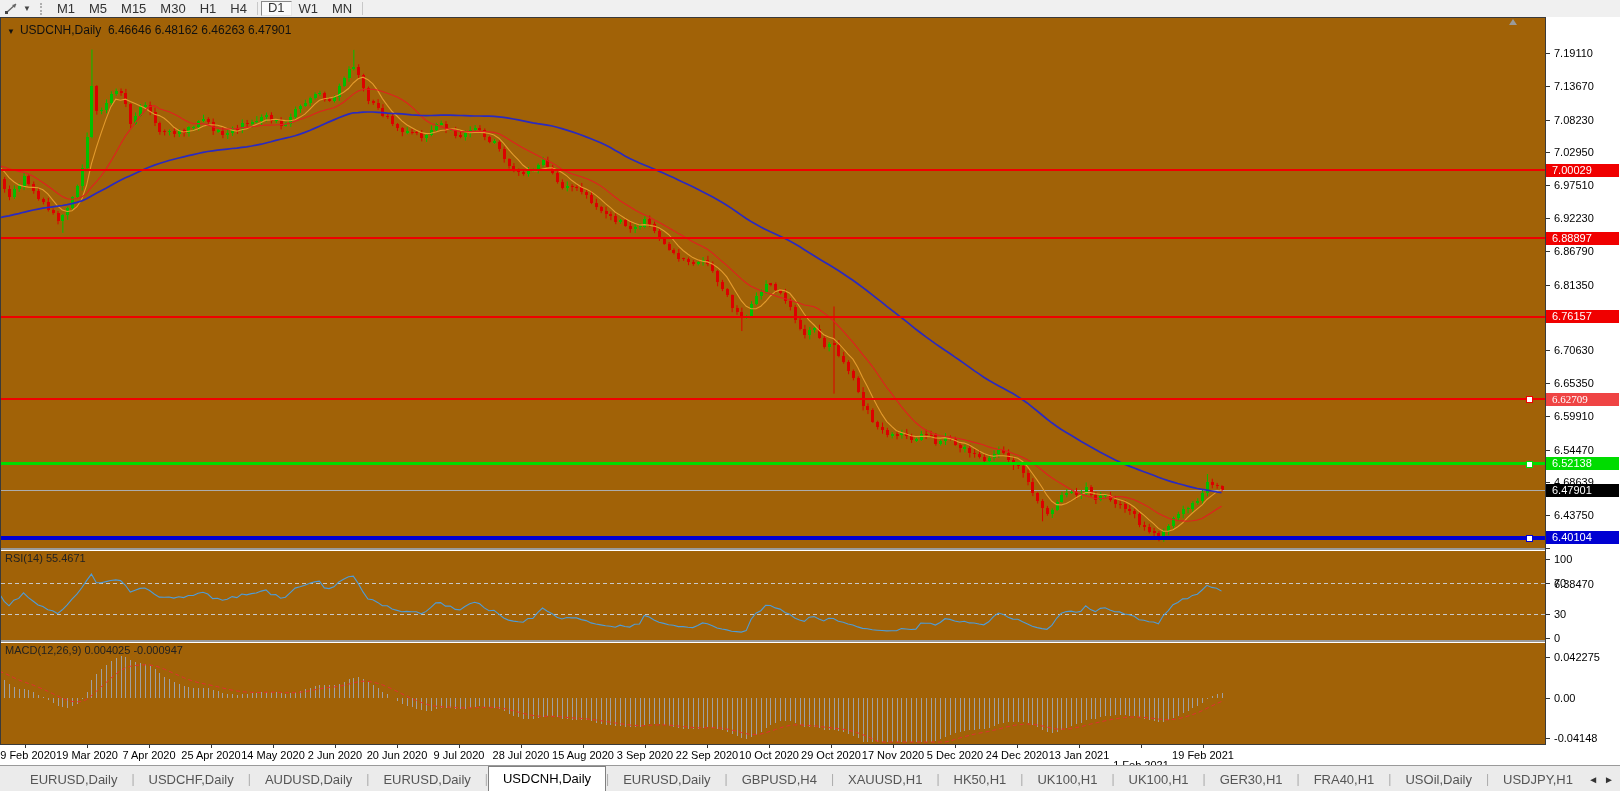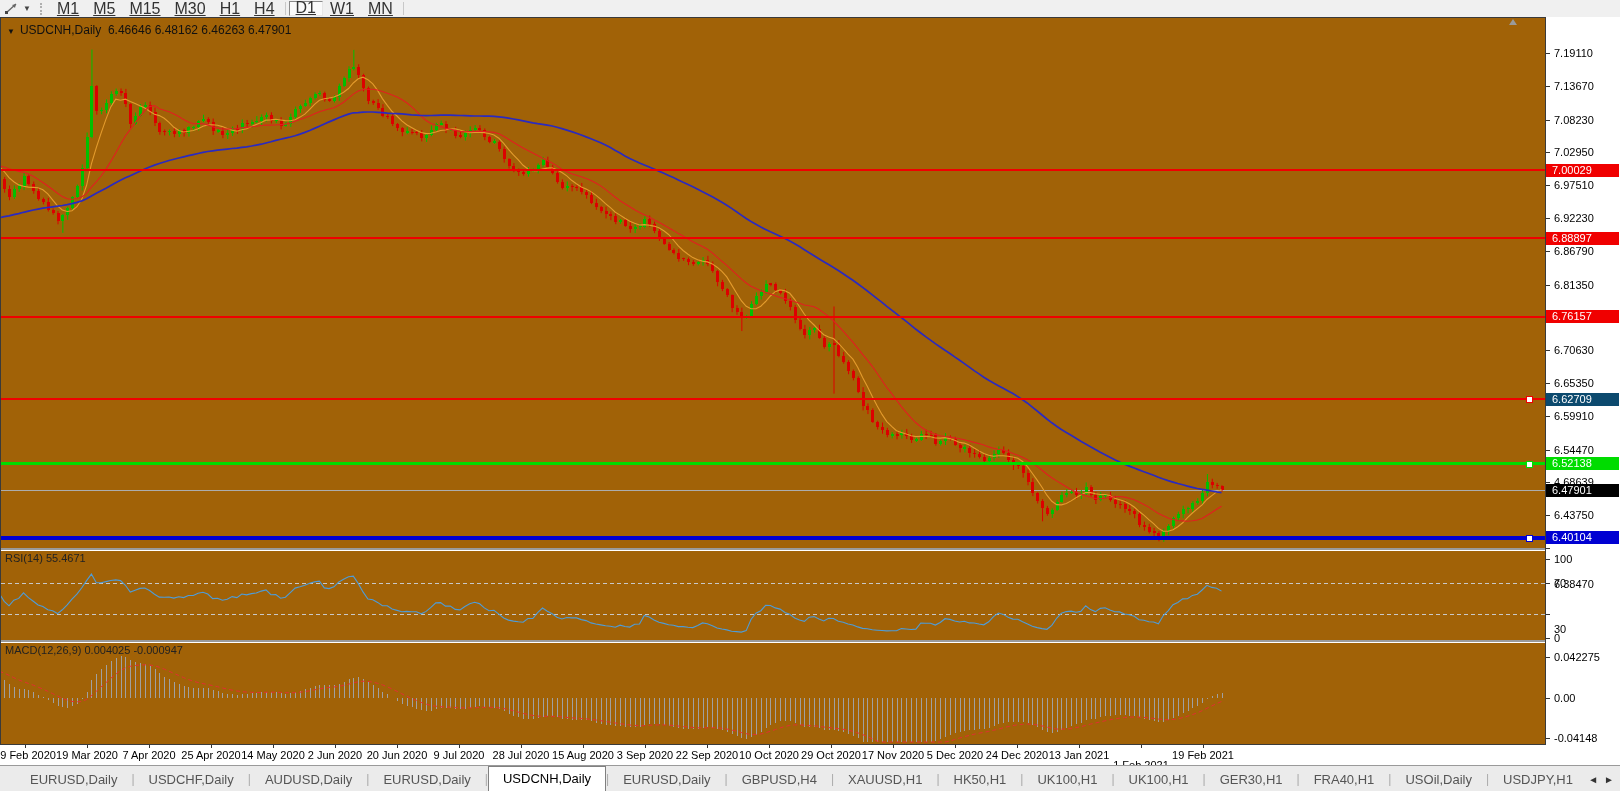--- a/index.html
+++ b/index.html
@@ -6,21 +6,21 @@
     font-family:"Liberation Sans",sans-serif;background:#fff;}
   .app{position:relative;width:1620px;height:791px;background:#fff;}
 
   
   .toolbar{position:absolute;left:0;top:0;width:1620px;height:17px;background:#f0f0f0;
     border-bottom:1px solid #9a9a9a;display:flex;align-items:center;}
   .tool-icon-group{display:flex;align-items:center;padding:0 4px;height:100%;}
   .caret{font-size:8px;color:#444;margin-left:4px;}
   .grip{width:3px;height:12px;margin:0 5px;border-left:2px dotted #b0b0b0;}
   .vsep{width:1px;height:13px;background:#c8c8c8;margin:0 3px;}
-  .tf-btn{font-size:16px;color:#333;padding:1px 7px;height:13px;line-height:13px;cursor:default;text-decoration:underline;}
+  .tf-btn{font-size:13px;color:#333;padding:1px 7px;height:13px;line-height:13px;cursor:default;}
   .tf-btn.active{background:#fafafa;border:1px solid;border-color:#8a8a8a #e6e6e6 #e6e6e6 #8a8a8a;
     height:13px;line-height:12px;padding:0 6px;}
 
   
   .panels{position:absolute;left:0;top:17px;width:1544px;height:726px;border:1px solid #3a3a3a;background:#a16207;}
   .panels svg{position:absolute;left:0;}
   .splitter{position:absolute;left:0;width:1544px;height:2px;background:#9a9a9a;border-bottom:1px solid #fff;}
   .chart-title{position:absolute;left:6px;top:5px;font-size:12px;color:#111;z-index:4;white-space:nowrap;}
   .chart-title .tri{font-size:8px;margin-right:5px;color:#111;}
   .panel-label{position:absolute;font-size:11px;color:#222;z-index:4;white-space:nowrap;}
@@ -900,30 +900,30 @@
       <div class="axis-label" style="top: 427px;">6.54470</div>
       <div class="axis-tick" style="top: 465px;"></div>
       <div class="axis-label" style="top: 459px;">4.68639</div>
       <div class="axis-tick" style="top: 498px;"></div>
       <div class="axis-label" style="top: 492px;">6.43750</div>
       <div class="axis-tick" style="top: 531px;"></div>
       <div class="axis-label" style="top: 525px; margin-top: 36px;">6.38470</div>
       <div class="axis-badge" style="top: 147px; background: rgb(240, 0, 0); color: rgb(255, 255, 255);">7.00029</div>
       <div class="axis-badge" style="top: 215px; background: rgb(240, 0, 0); color: rgb(255, 255, 255);">6.88897</div>
       <div class="axis-badge" style="top: 293px; background: rgb(240, 0, 0); color: rgb(255, 255, 255);">6.76157</div>
-      <div class="axis-badge" style="top: 376px; background: #0c4a6e; color: rgb(255, 255, 255);">6.62709</div>
+      <div class="axis-badge" style="top: 376px; background: #ef4444; color: rgb(255, 255, 255); font-family: Liberation Serif, serif;">6.62709</div>
       <div class="axis-badge" style="top: 440px; background: rgb(0, 220, 0); color: rgb(255, 255, 255);">6.52138</div>
       <div class="axis-badge" style="top: 467px; background: rgb(0, 0, 0); color: rgb(255, 255, 255);">6.47901</div>
       <div class="axis-badge" style="top: 514px; background: rgb(0, 0, 210); color: rgb(255, 255, 255);">6.40104</div>
       <div class="axis-tick" style="top: 542px;"></div>
       <div class="axis-label" style="top: 536px;">100</div>
       <div class="axis-tick" style="top: 566px;"></div>
       <div class="axis-label" style="top: 560px;">70</div>
       <div class="axis-tick" style="top: 597px;"></div>
-      <div class="axis-label" style="top: 606px;">30</div>
+      <div class="axis-label" style="top: 591px;">30</div>
       <div class="axis-tick" style="top: 621px;"></div>
       <div class="axis-label" style="top: 615px;">0</div>
       <div class="axis-tick" style="top: 640px;"></div>
       <div class="axis-label" style="top: 634px;">0.042275</div>
       <div class="axis-tick" style="top: 681px;"></div>
       <div class="axis-label" style="top: 675px;">0.00</div>
       <div class="axis-tick" style="top: 721px;"></div>
       <div class="axis-label" style="top: 715px;">-0.04148</div>
     </div>
 

